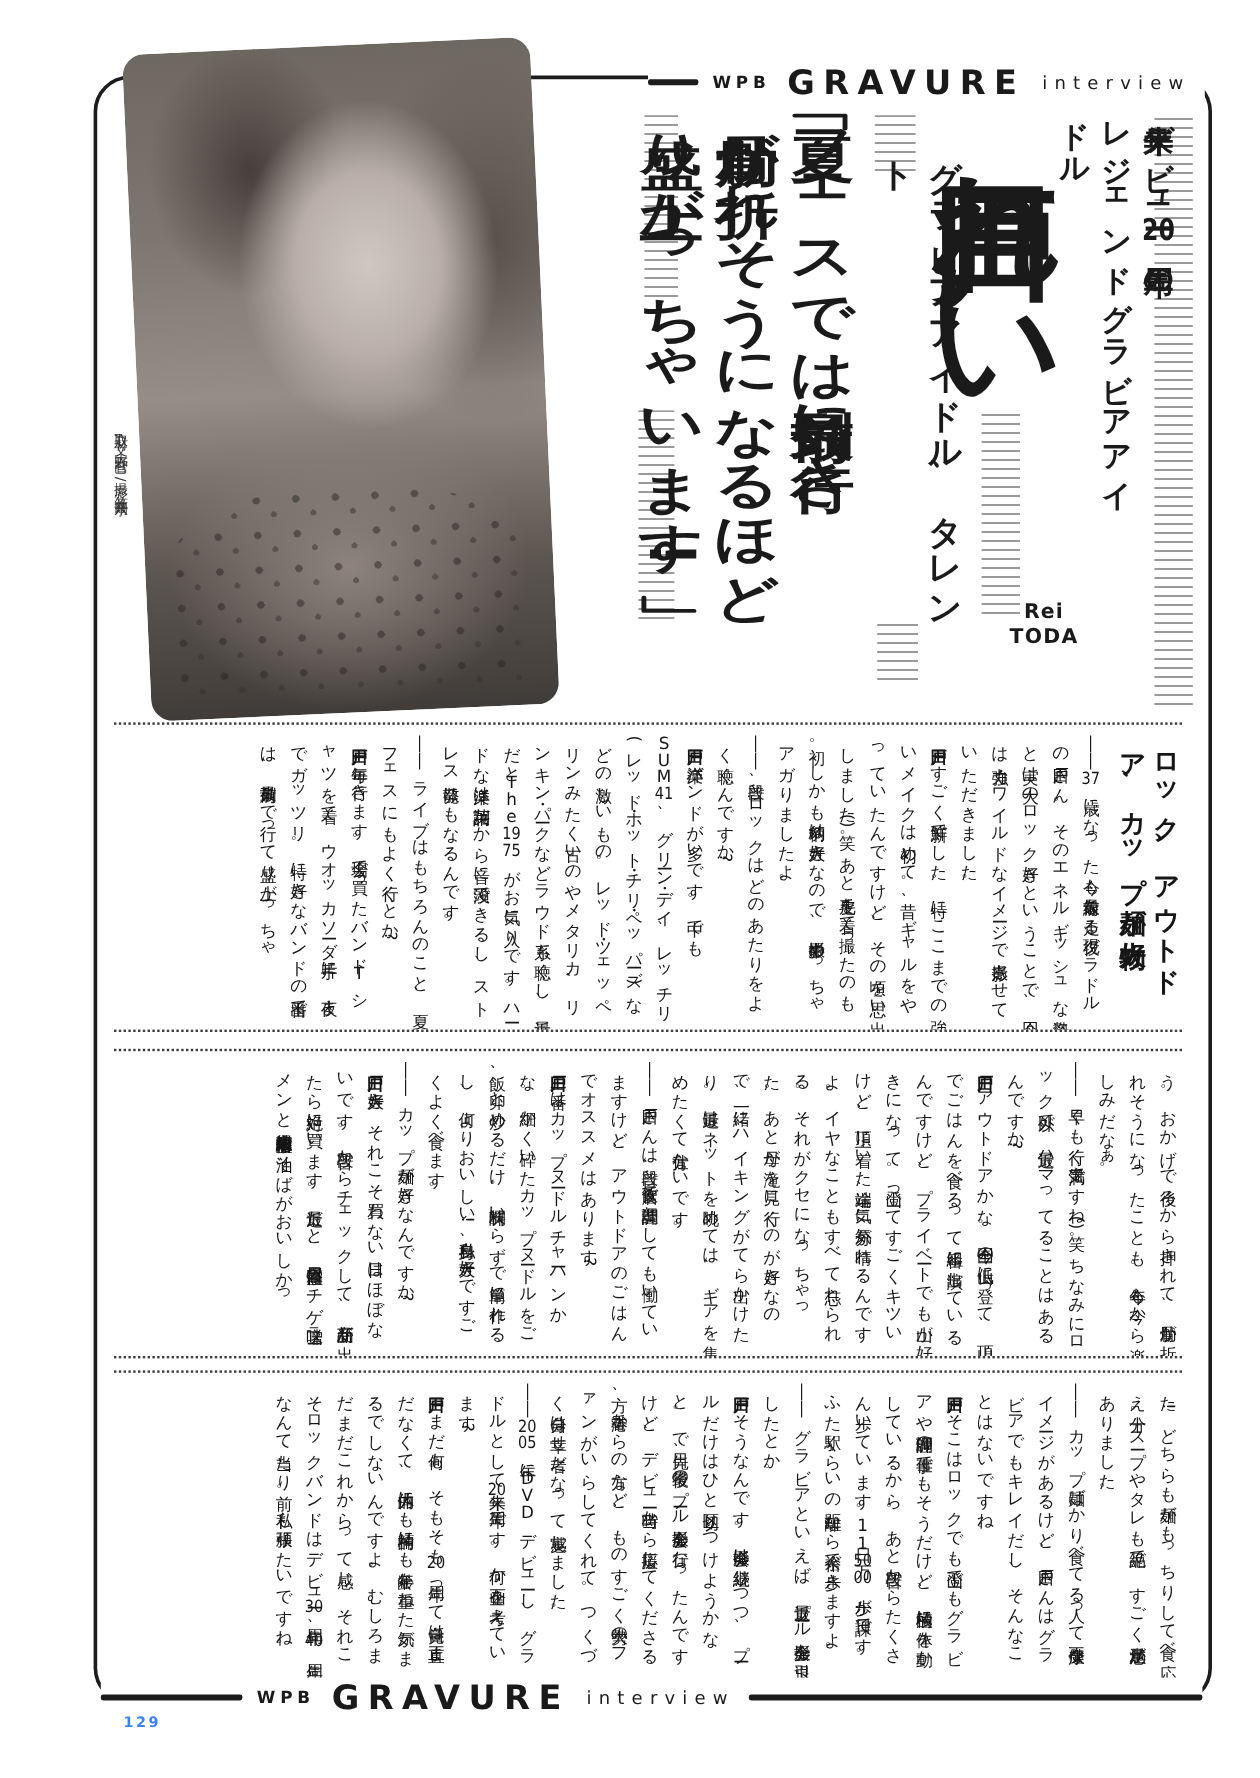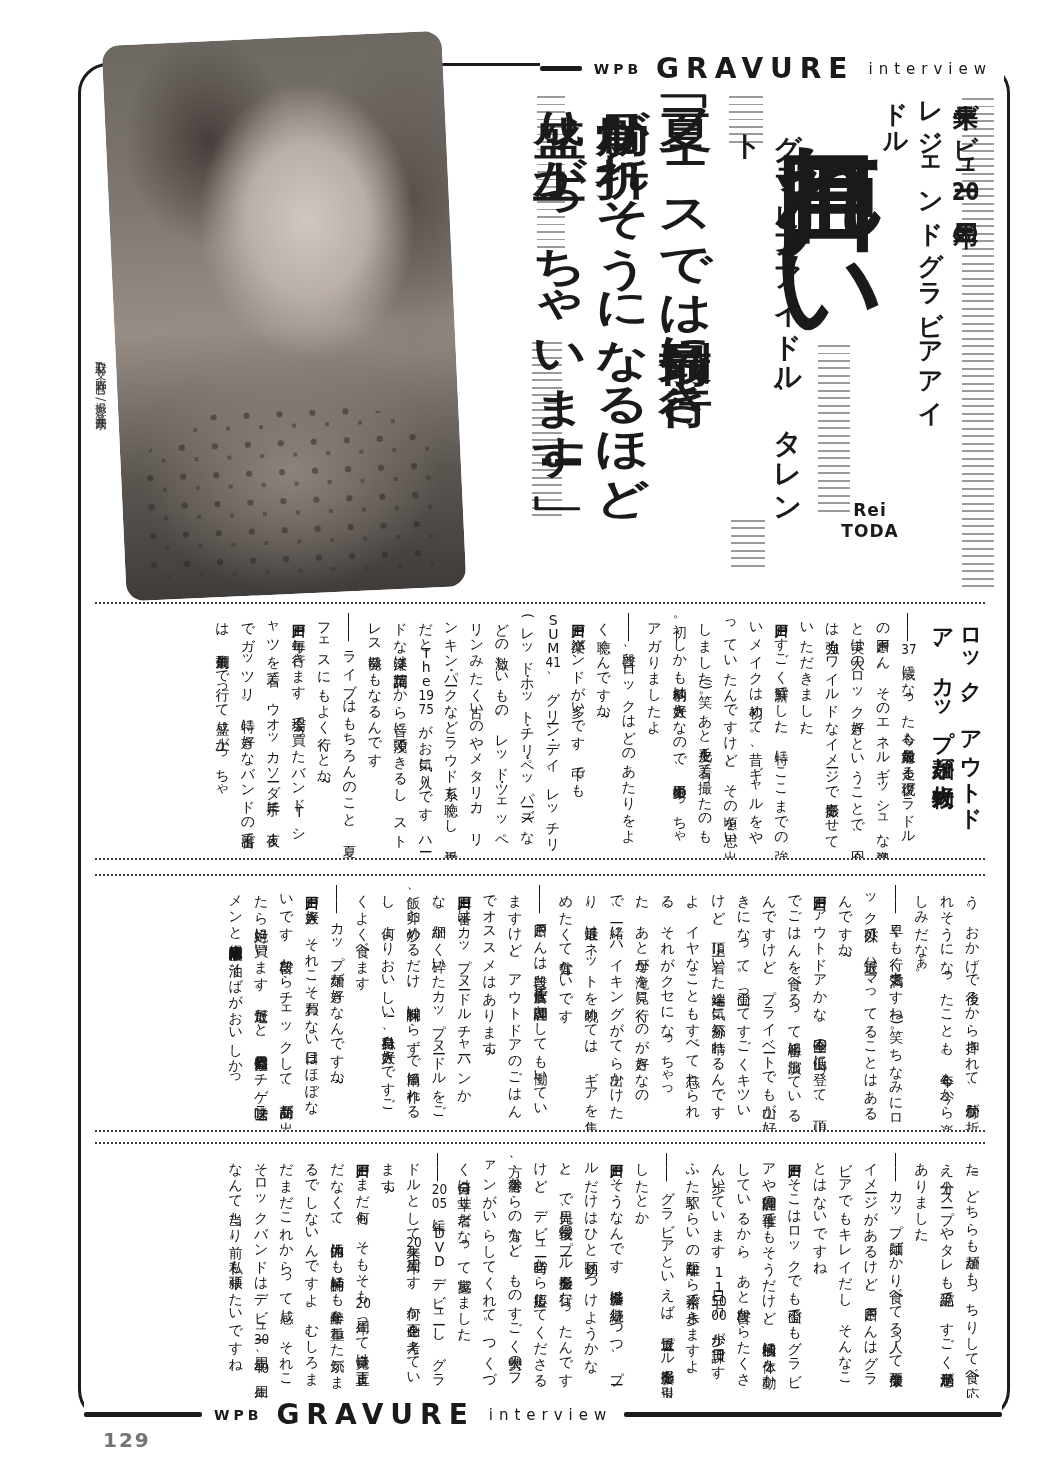--- a/index.html
+++ b/index.html
@@ -17,21 +17,21 @@
   .rulebar{position:absolute; display:flex; align-items:center; background:#fff; z-index:3; gap:12px;}
   .rulebar .line{height:5px; background:#1c1c1c; border-radius:2px;}
   .brandtext{display:flex; align-items:center; gap:14px; white-space:nowrap;}
   .brand-wpb{font-size:14px; font-weight:bold; letter-spacing:4px;}
   .brand-gravure{font-size:28px; font-weight:bold; letter-spacing:7px;}
   .brand-interview{font-size:15px; font-weight:500; letter-spacing:6px;}
   .header-bar{left:540px; top:52px; width:464px;}
   .header-bar .line-l{width:80px;} .header-bar .line-r{flex:1;}
   .footer-bar{left:84px; top:1398px; width:918px;}
   .footer-bar .line-l{width:118px;} .footer-bar .line-r{flex:1;}
-  .page-number{position:absolute; left:103px; top:1428px; font-size:20px; letter-spacing:2px; font-weight:600; color:#737373; z-index:3;}
+  .page-number{position:absolute; left:103px; top:1428px; font-size:12px; letter-spacing:2px; font-weight:600; color:#3b82f6; z-index:3;}
   
   .photo{
     position:absolute; left:114px; top:38px; width:340px; height:556px;
     border-radius:18px; transform:rotate(-2.6deg); z-index:2; overflow:hidden;
     background:
       radial-gradient(150px 190px at 58% 33%, #cfc7c0 0%, #b9afa8 40%, rgba(185,175,168,0) 72%),
       radial-gradient(120px 150px at 30% 18%, #463f3b 0%, rgba(70,63,59,0) 70%),
       radial-gradient(160px 220px at 88% 30%, #57504b 0%, rgba(87,80,75,0) 70%),
       radial-gradient(200px 160px at 50% 78%, #8d837c 0%, rgba(141,131,124,0) 75%),
       linear-gradient(180deg, #6e6862 0%, #7e7771 28%, #968d86 52%, #5c5651 78%, #403c39 100%);

